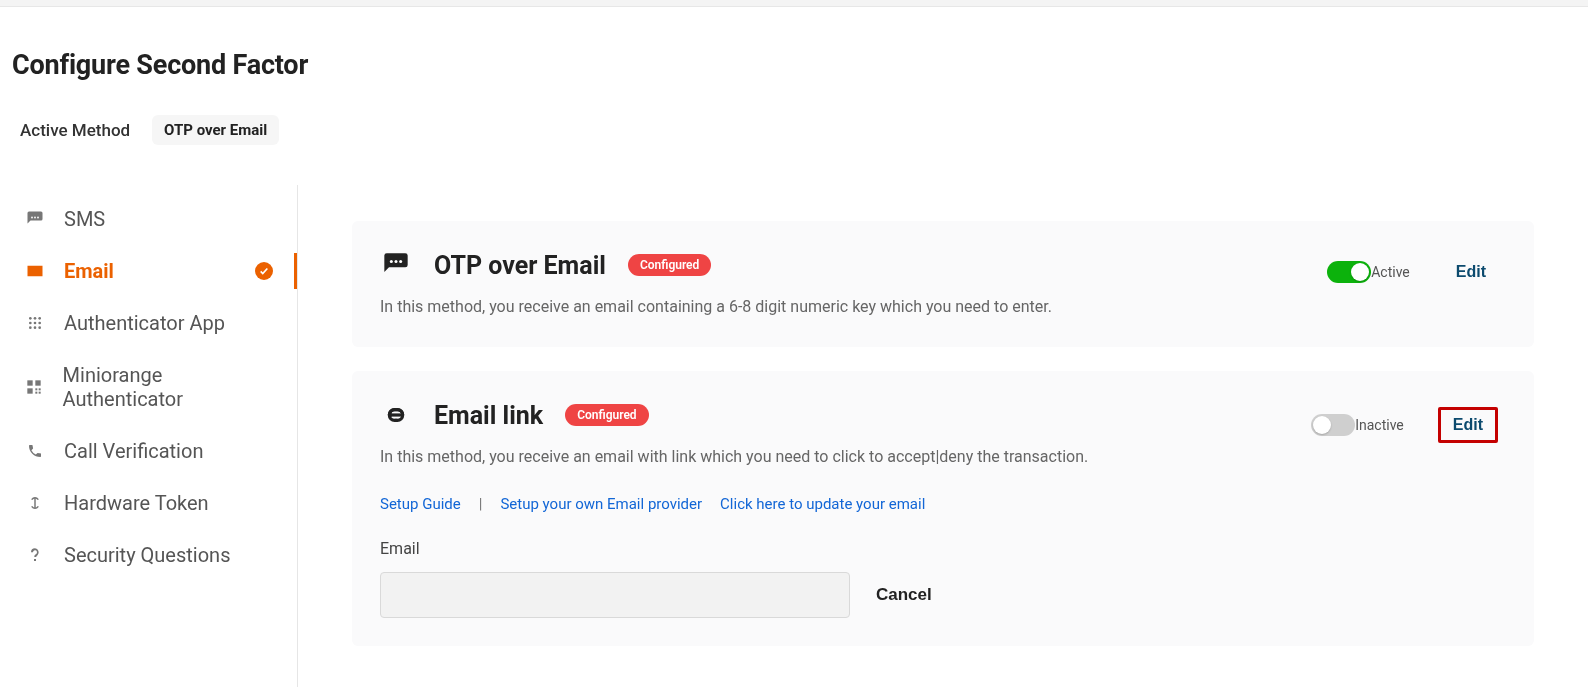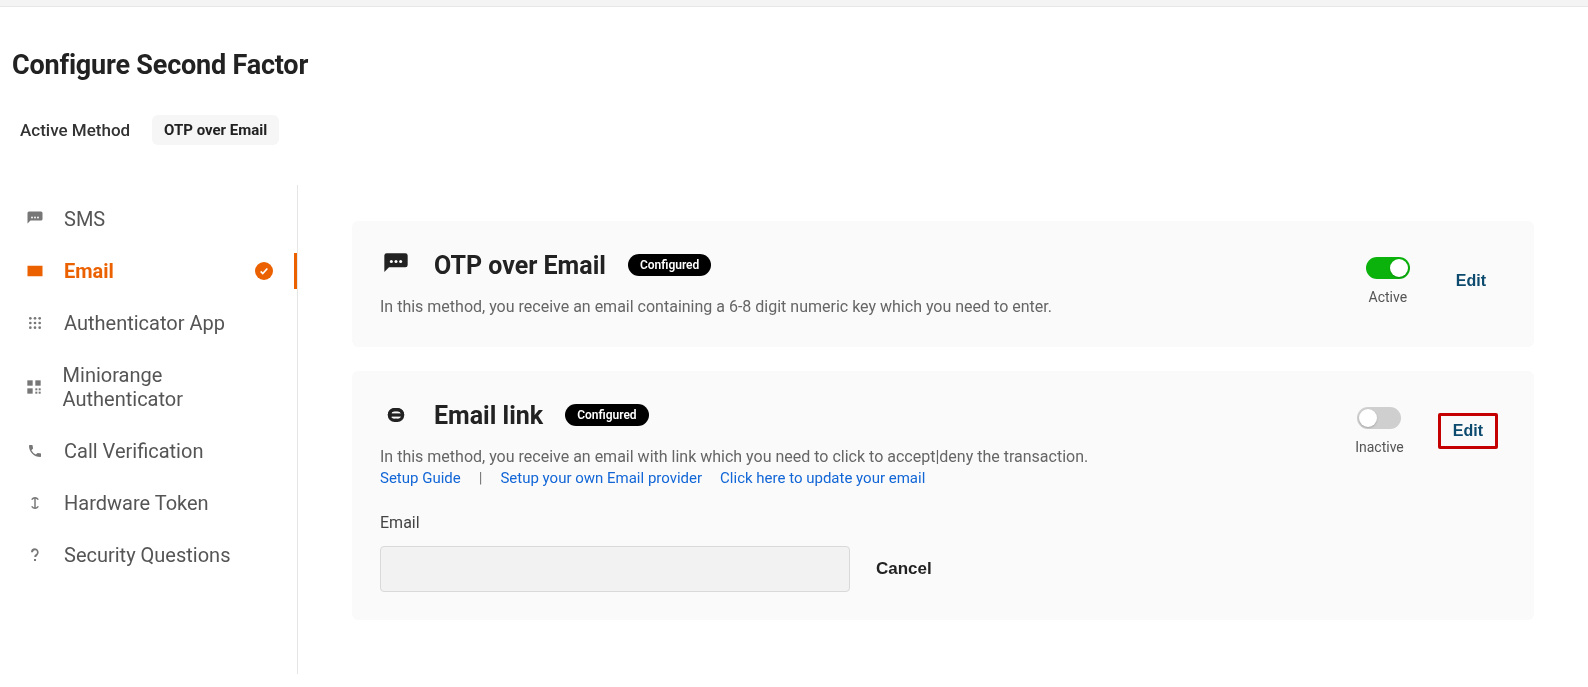--- a/index.html
+++ b/index.html
@@ -101,39 +101,39 @@
   .card-left { flex:1; }
   .card-head {
     display:flex;
     align-items:center;
     gap:22px;
     margin-bottom:14px;
   }
   .card-icon { width:32px; height:32px; display:flex; align-items:center; justify-content:center; color:#222;}
   .card-title { font-size:25px; font-weight:700; color:#222; }
   .badge {
-    background:#000000;
+    background:#ef4444;
     color:#fff;
     font-size:12px;
     font-weight:600;
     padding:4px 12px;
     border-radius:14px;
   }
   .card-desc {
     font-size:16px;
     color:#666;
     line-height:1.5;
   }
   .card-right {
     display:flex;
     align-items:center;
     gap:34px;
     padding-top:8px;
   }
-  .toggle-wrap { display:flex; flex-direction:column; align-items:center; gap:10px;}
+  .toggle-wrap { display:flex; flex-direction:row; align-items:center; gap:0;}
   .toggle {
     width:44px; height:22px; border-radius:12px; position:relative; cursor:pointer;
   }
   .toggle.on { background:#0cb20c; }
   .toggle.off { background:#cfcfcf; }
   .toggle .knob {
     width:18px; height:18px; background:#fff; border-radius:50%; position:absolute; top:2px; box-shadow:0 1px 2px rgba(0,0,0,0.2);
   }
   .toggle.on .knob { right:2px; }
   .toggle.off .knob { left:2px; }
@@ -149,20 +149,21 @@
     border-radius:4px;
   }
   .edit-btn.highlight {
     border:3px solid #c40000;
     border-radius:2px;
   }
   .links-row {
     display:flex;
     align-items:center;
     gap:18px;
+    margin-top:26px;
     font-size:15px;
     color:#1266d6;
   }
   .links-row a { color:#1266d6; text-decoration:none; cursor:pointer; }
   .links-sep { color:#777; }
   .email-section { margin-top:26px; }
   .email-label { font-size:16px; color:#444; margin-bottom:14px; display:block; }
   .email-row { display:flex; align-items:center; gap:26px; }
   .email-input {
     width:470px;

